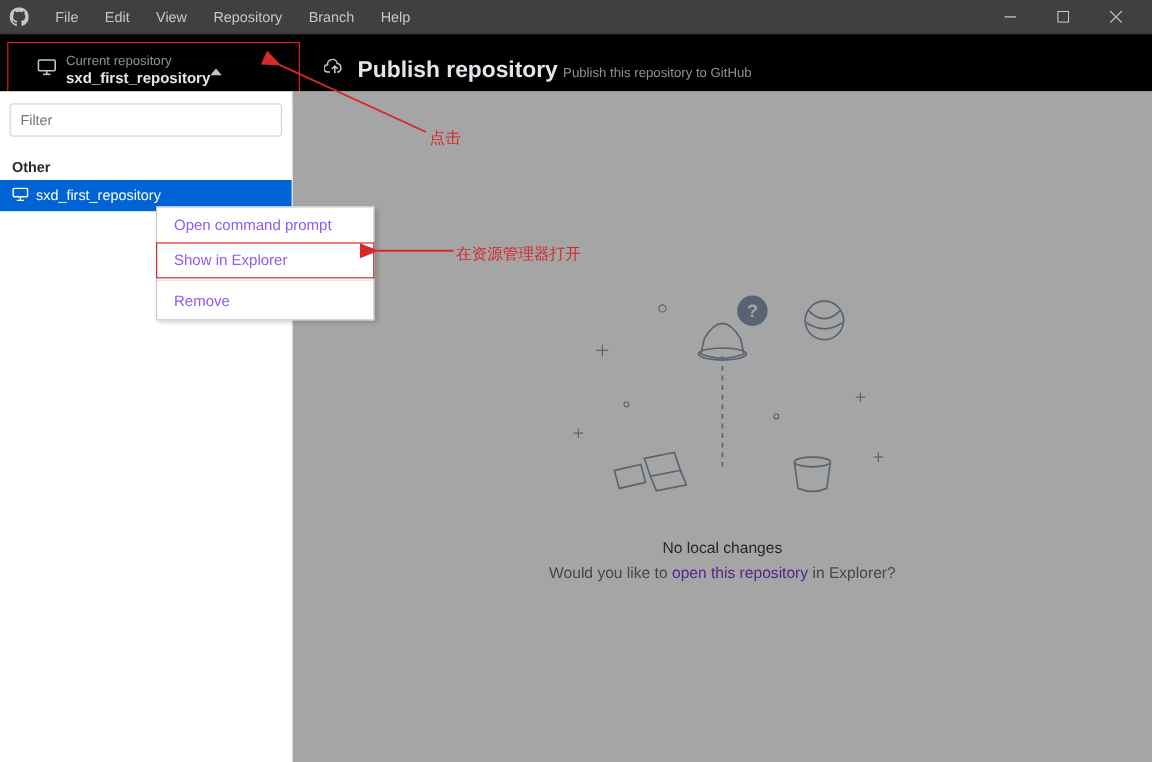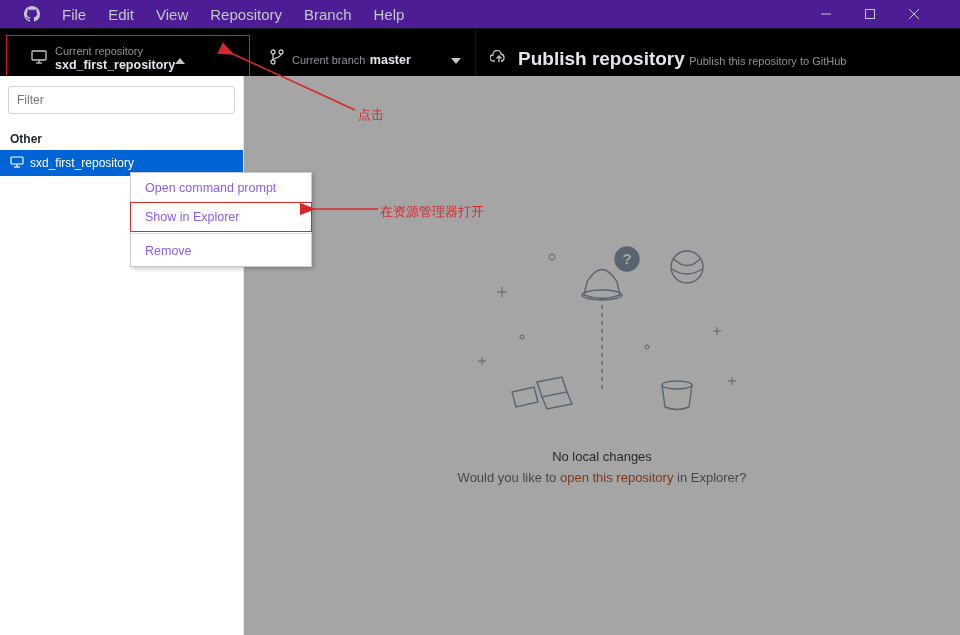--- a/index.html
+++ b/index.html
@@ -1,18 +1,18 @@
 <!DOCTYPE html>
 <html><head>
   <meta charset="utf-8">
   <style>
     * { margin: 0; padding: 0; box-sizing: border-box; font-family: -apple-system, BlinkMacSystemFont, "Segoe UI", Helvetica, Arial, sans-serif; }
     body { width: 960px; height: 635px; overflow: hidden; background: #fff; position: relative; }
     
-    .titlebar { height: 28px; background: #4c1d95; display:flex; align-items:center; padding: 0 24px; color:#c3c7cb; font-size:15px; }
+    .titlebar { height: 28px; background: #404040; display:flex; align-items:center; padding: 0 8px; color:#c3c7cb; font-size:12px; }
     .titlebar .logo { width:16px; height:16px; margin-right:12px; display:flex; align-items:center; justify-content:center; }
     .titlebar .menus { display:flex; gap:2px; }
     .titlebar .menu-item { padding: 4px 10px; cursor:default; }
     .titlebar .spacer { flex:1; }
     .titlebar .winbtn { width:44px; height:28px; display:flex; align-items:center; justify-content:center; color:#c3c7cb; }
     
     .toolbar { height: 60px; background:#000000; display:flex; border-top:1px solid #141719; }
     .toolbar-section { display:flex; align-items:center; padding:0 14px; border-right:1px solid #141719; color:#c3c7cb; cursor:default; }
     .repo-sel { width:244px; border:1px solid #e31b1b; margin:6px; background:#fff0; position:relative; }
     .repo-sel .inner { display:flex; align-items:center; height:100%; padding:0 10px; }
@@ -30,21 +30,21 @@
     .filter-box { margin:10px 8px;border-radius:14px; }
     .filter-box input { width:100%; height:28px; border:1px solid #d1d5da; border-radius:3px; padding:0 8px; font-size:12px; outline:none; }
     .section-label { padding:8px 10px 4px; font-size:12px; color:#24292e; font-weight:600; }
     .repo-item { height:26px; background:#0063d6; color:#fff; display:flex; align-items:center; padding:0 10px; font-size:12px; gap:6px; }
     
     .main { flex:1; position:relative; background:#fff; }
     .overlay { position:absolute; inset:0; background:rgba(40,40,40,0.42); }
     
     .empty-state { position:absolute; inset:0; display:flex; flex-direction:column; align-items:center; justify-content:center; gap:6px; color:#24292e; font-size:13px; }
     .empty-state .sub { color:#586069; }
-    .empty-state .sub a { color:#c2410c; text-decoration:none; cursor:pointer; }
+    .empty-state .sub a { color:#6d28d9; text-decoration:none; cursor:pointer; }
     .illus { width:300px; height:200px; margin-bottom:16px; position:relative; }
     
     .ctx-menu { position:absolute; left:130px; top:172px; width:182px; background:#fff; border:1px solid #c7cbd1; box-shadow:2px 2px 4px rgba(0,0,0,0.2); z-index:50; }
     .ctx-item { height:30px; display:flex; align-items:center; padding:0 14px; font-size:12.5px; color:#8b5cf6; cursor:default; }
     .ctx-item.highlight { border:1px solid #d62a2a; margin:-1px; position:relative; z-index:1; }
     .ctx-sep { height:1px; background:#dcdfe3; margin:2px 0; }
     
     .anno { position:absolute; color:#d62a2a; font-size:13px; z-index:60; font-family:Liberation Mono, monospace; }
     .anno.a1 { left:358px; top:106px; }
     .anno.a2 { left:380px; top:203px; }
@@ -96,35 +96,20 @@
             <line x1="8" y1="10" x2="8" y2="13"></line>
           </svg></span>
       <div class="labels">
         <span class="small-label">Current repository</span>
         <span class="main-label">sxd_first_repository</span>
       </div>
       <span class="chev"><svg width="10" height="6">
             <path d="M0 6 L5 0 L10 6 Z" fill="#c3c7cb"></path>
           </svg></span>
     </div>
-  </div>
-  <div class="toolbar-section branch-sel">
-    <span><svg width="14" height="16" fill="none" stroke="#c3c7cb" stroke-width="1.3">
-          <circle cx="3" cy="3" r="2"></circle>
-          <circle cx="3" cy="13" r="2"></circle>
-          <circle cx="11" cy="3" r="2"></circle>
-          <path d="M3 5 V11 M11 5 C11 9 3 9 3 11"></path>
-        </svg></span>
-    <div class="labels" style="margin-left:8px;">
-      <span class="small-label">Current branch</span>
-      <span class="main-label">master</span>
-    </div>
-    <span class="chev" style="margin-left:auto;"><svg width="10" height="6">
-          <path d="M0 0 L5 6 L10 0 Z" fill="#c3c7cb"></path>
-        </svg></span>
   </div>
   <div class="toolbar-section publish-sel">
     <span><svg width="18" height="14" fill="none" stroke="#c3c7cb" stroke-width="1.3">
           <path d="M5 11 H3 a3 3 0 0 1 0-6 4 4 0 0 1 8-1 3.5 3.5 0 0 1 3 3.5 3 3 0 0 1-3 3.5 H13"></path>
           <path d="M9 12 V6 M6.5 8.5 L9 6 L11.5 8.5"></path>
         </svg></span>
     <div class="labels" style="margin-left:10px;">
       <span class="main-label">Publish repository</span>
       <span class="small-label">Publish this repository to GitHub</span>
     </div>

